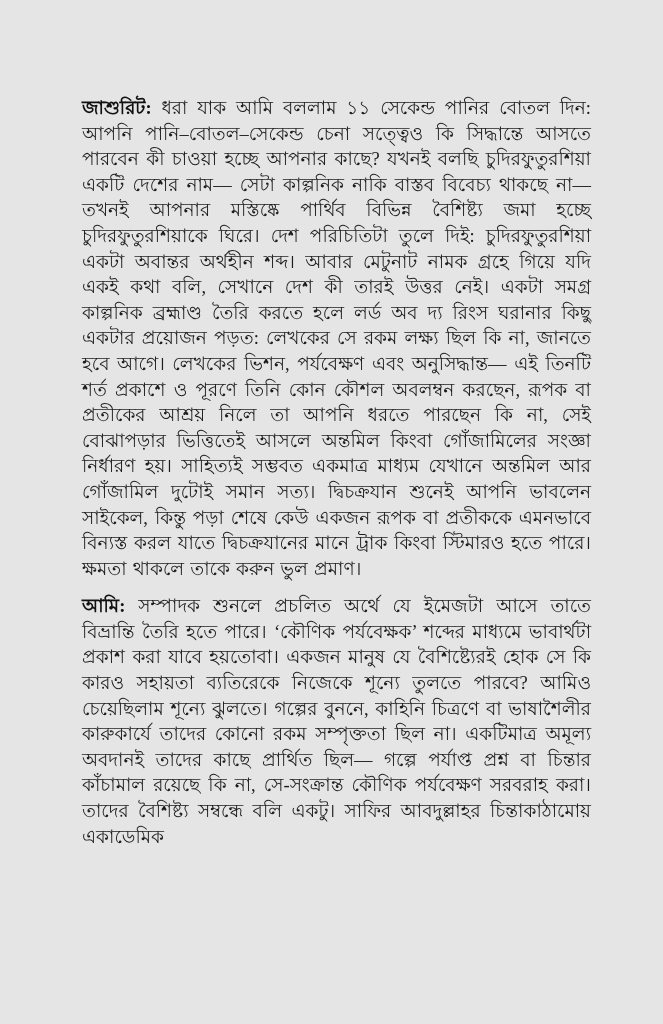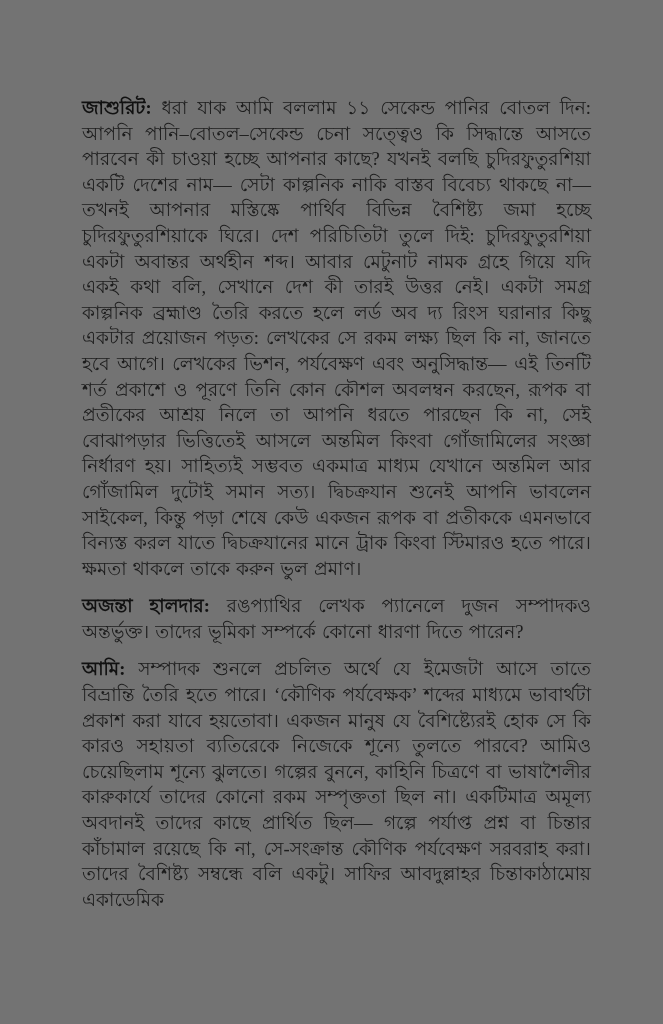--- a/index.html
+++ b/index.html
@@ -9,21 +9,21 @@
   }
   body {
     width: 663px;
     height: 1024px;
     overflow: hidden;
   }
   .page {
     box-sizing: border-box;
     width: 663px;
     height: 1024px;
-    background: #737373;
+    background: #e5e5e5;
     padding: 96px 72px 32px 82px;
     color: #1c1c1c;
   }
   .text-block {
     width: 100%;
   }
   .para {
     font-family: "Liberation Serif", "DejaVu Serif", serif;
     font-size: 18.5px;
     line-height: 25.6px;
@@ -38,16 +38,15 @@
     font-weight: bold;
     color: #111111;
   }
 </style>
 </head>
 <body>
 
 <div class="page">
   <main class="text-block">
       <p class="para"><strong class="speaker">জাশুরিট: </strong><span>ধরা যাক আমি বললাম ১১ সেকেন্ড পানির বোতল দিন: আপনি পানি–বোতল–সেকেন্ড চেনা সত্ত্বেও কি সিদ্ধান্তে আসতে পারবেন কী চাওয়া হচ্ছে আপনার কাছে? যখনই বলছি চুদিরফুতুরশিয়া একটি দেশের নাম— সেটা কাল্পনিক নাকি বাস্তব বিবেচ্য থাকছে না— তখনই আপনার মস্তিষ্কে পার্থিব বিভিন্ন বৈশিষ্ট্য জমা হচ্ছে চুদিরফুতুরশিয়াকে ঘিরে। দেশ পরিচিতিটা তুলে দিই: চুদিরফুতুরশিয়া একটা অবান্তর অর্থহীন শব্দ। আবার মেটুনাট নামক গ্রহে গিয়ে যদি একই কথা বলি, সেখানে দেশ কী তারই উত্তর নেই। একটা সমগ্র কাল্পনিক ব্রহ্মাণ্ড তৈরি করতে হলে লর্ড অব দ্য রিংস ঘরানার কিছু একটার প্রয়োজন পড়ত: লেখকের সে রকম লক্ষ্য ছিল কি না, জানতে হবে আগে। লেখকের ভিশন, পর্যবেক্ষণ এবং অনুসিদ্ধান্ত— এই তিনটি শর্ত প্রকাশে ও পূরণে তিনি কোন কৌশল অবলম্বন করছেন, রূপক বা প্রতীকের আশ্রয় নিলে তা আপনি ধরতে পারছেন কি না, সেই বোঝাপড়ার ভিত্তিতেই আসলে অন্তমিল কিংবা গোঁজামিলের সংজ্ঞা নির্ধারণ হয়। সাহিত্যই সম্ভবত একমাত্র মাধ্যম যেখানে অন্তমিল আর গোঁজামিল দুটোই সমান সত্য। দ্বিচক্রযান শুনেই আপনি ভাবলেন সাইকেল, কিন্তু পড়া শেষে কেউ একজন রূপক বা প্রতীককে এমনভাবে বিন্যস্ত করল যাতে দ্বিচক্রযানের মানে ট্রাক কিংবা স্টিমারও হতে পারে। ক্ষমতা থাকলে তাকে করুন ভুল প্রমাণ।</span></p>
-      <p class="para"><strong class="speaker">অজন্তা হালদার: </strong><span>রঙপ্যাথির লেখক প্যানেলে দুজন সম্পাদকও অন্তর্ভুক্ত। তাদের ভূমিকা সম্পর্কে কোনো ধারণা দিতে পারেন?</span></p>
       <p class="para"><strong class="speaker">আমি: </strong><span>সম্পাদক শুনলে প্রচলিত অর্থে যে ইমেজটা আসে তাতে বিভ্রান্তি তৈরি হতে পারে। ‘কৌণিক পর্যবেক্ষক’ শব্দের মাধ্যমে ভাবার্থটা প্রকাশ করা যাবে হয়তোবা। একজন মানুষ যে বৈশিষ্ট্যেরই হোক সে কি কারও সহায়তা ব্যতিরেকে নিজেকে শূন্যে তুলতে পারবে? আমিও চেয়েছিলাম শূন্যে ঝুলতে। গল্পের বুননে, কাহিনি চিত্রণে বা ভাষাশৈলীর কারুকার্যে তাদের কোনো রকম সম্পৃক্ততা ছিল না। একটিমাত্র অমূল্য অবদানই তাদের কাছে প্রার্থিত ছিল— গল্পে পর্যাপ্ত প্রশ্ন বা চিন্তার কাঁচামাল রয়েছে কি না, সে-সংক্রান্ত কৌণিক পর্যবেক্ষণ সরবরাহ করা। তাদের বৈশিষ্ট্য সম্বন্ধে বলি একটু। সাফির আবদুল্লাহর চিন্তাকাঠামোয় একাডেমিক</span></p>
     </main>
 </div>
 
 </body></html>

